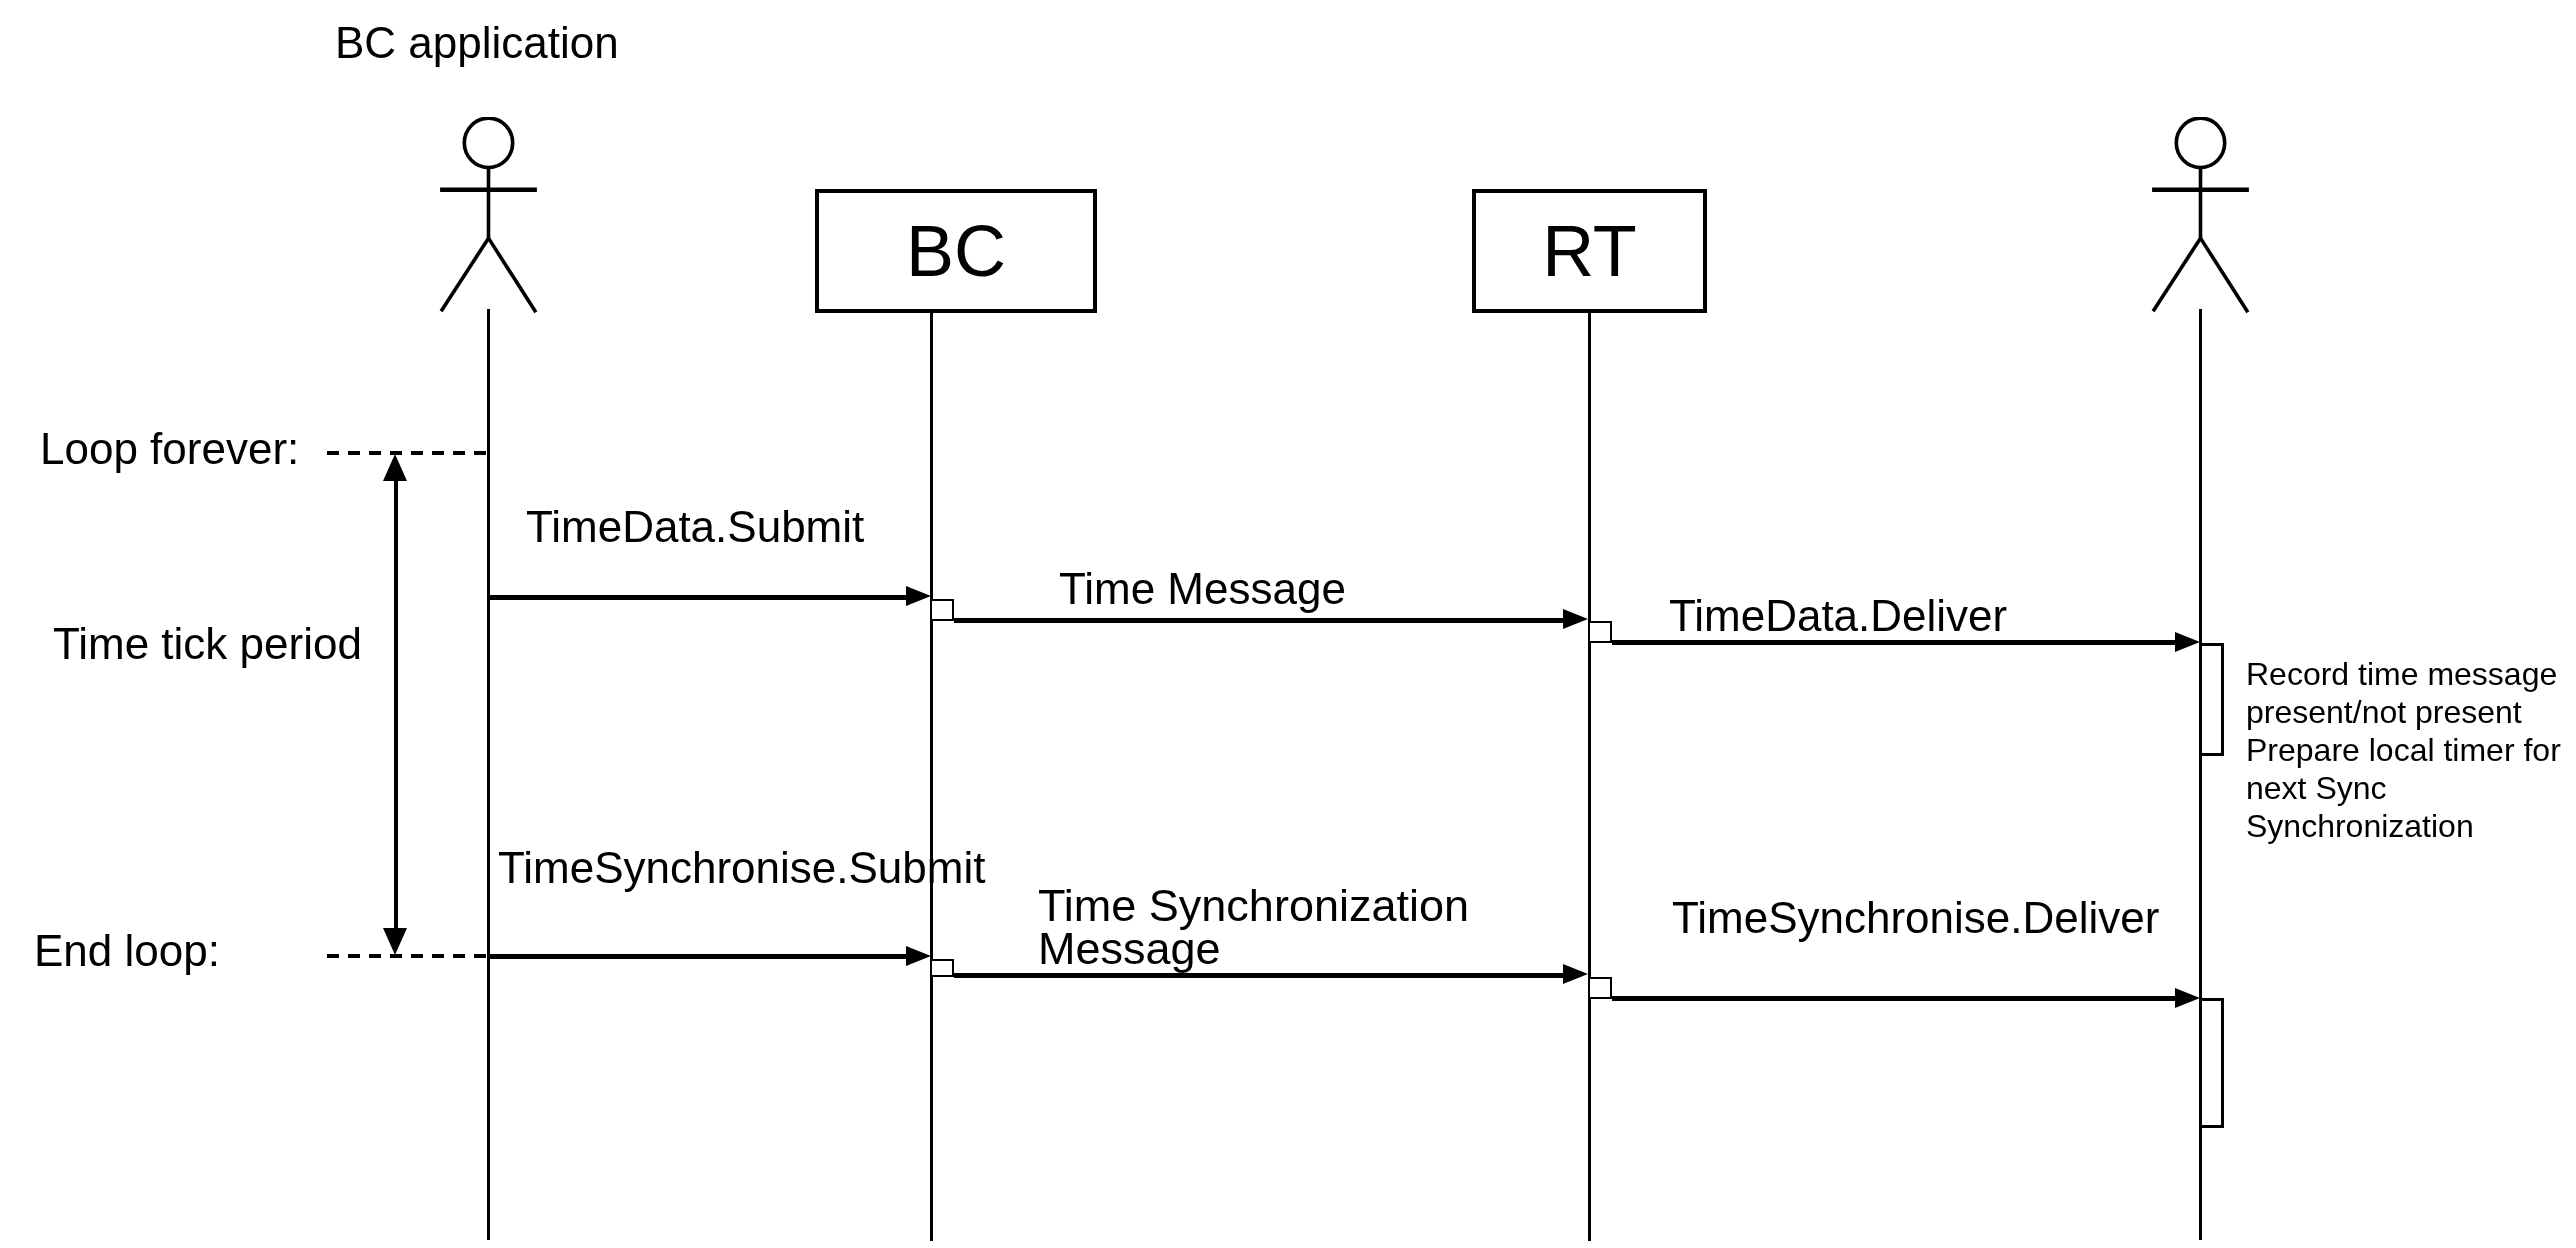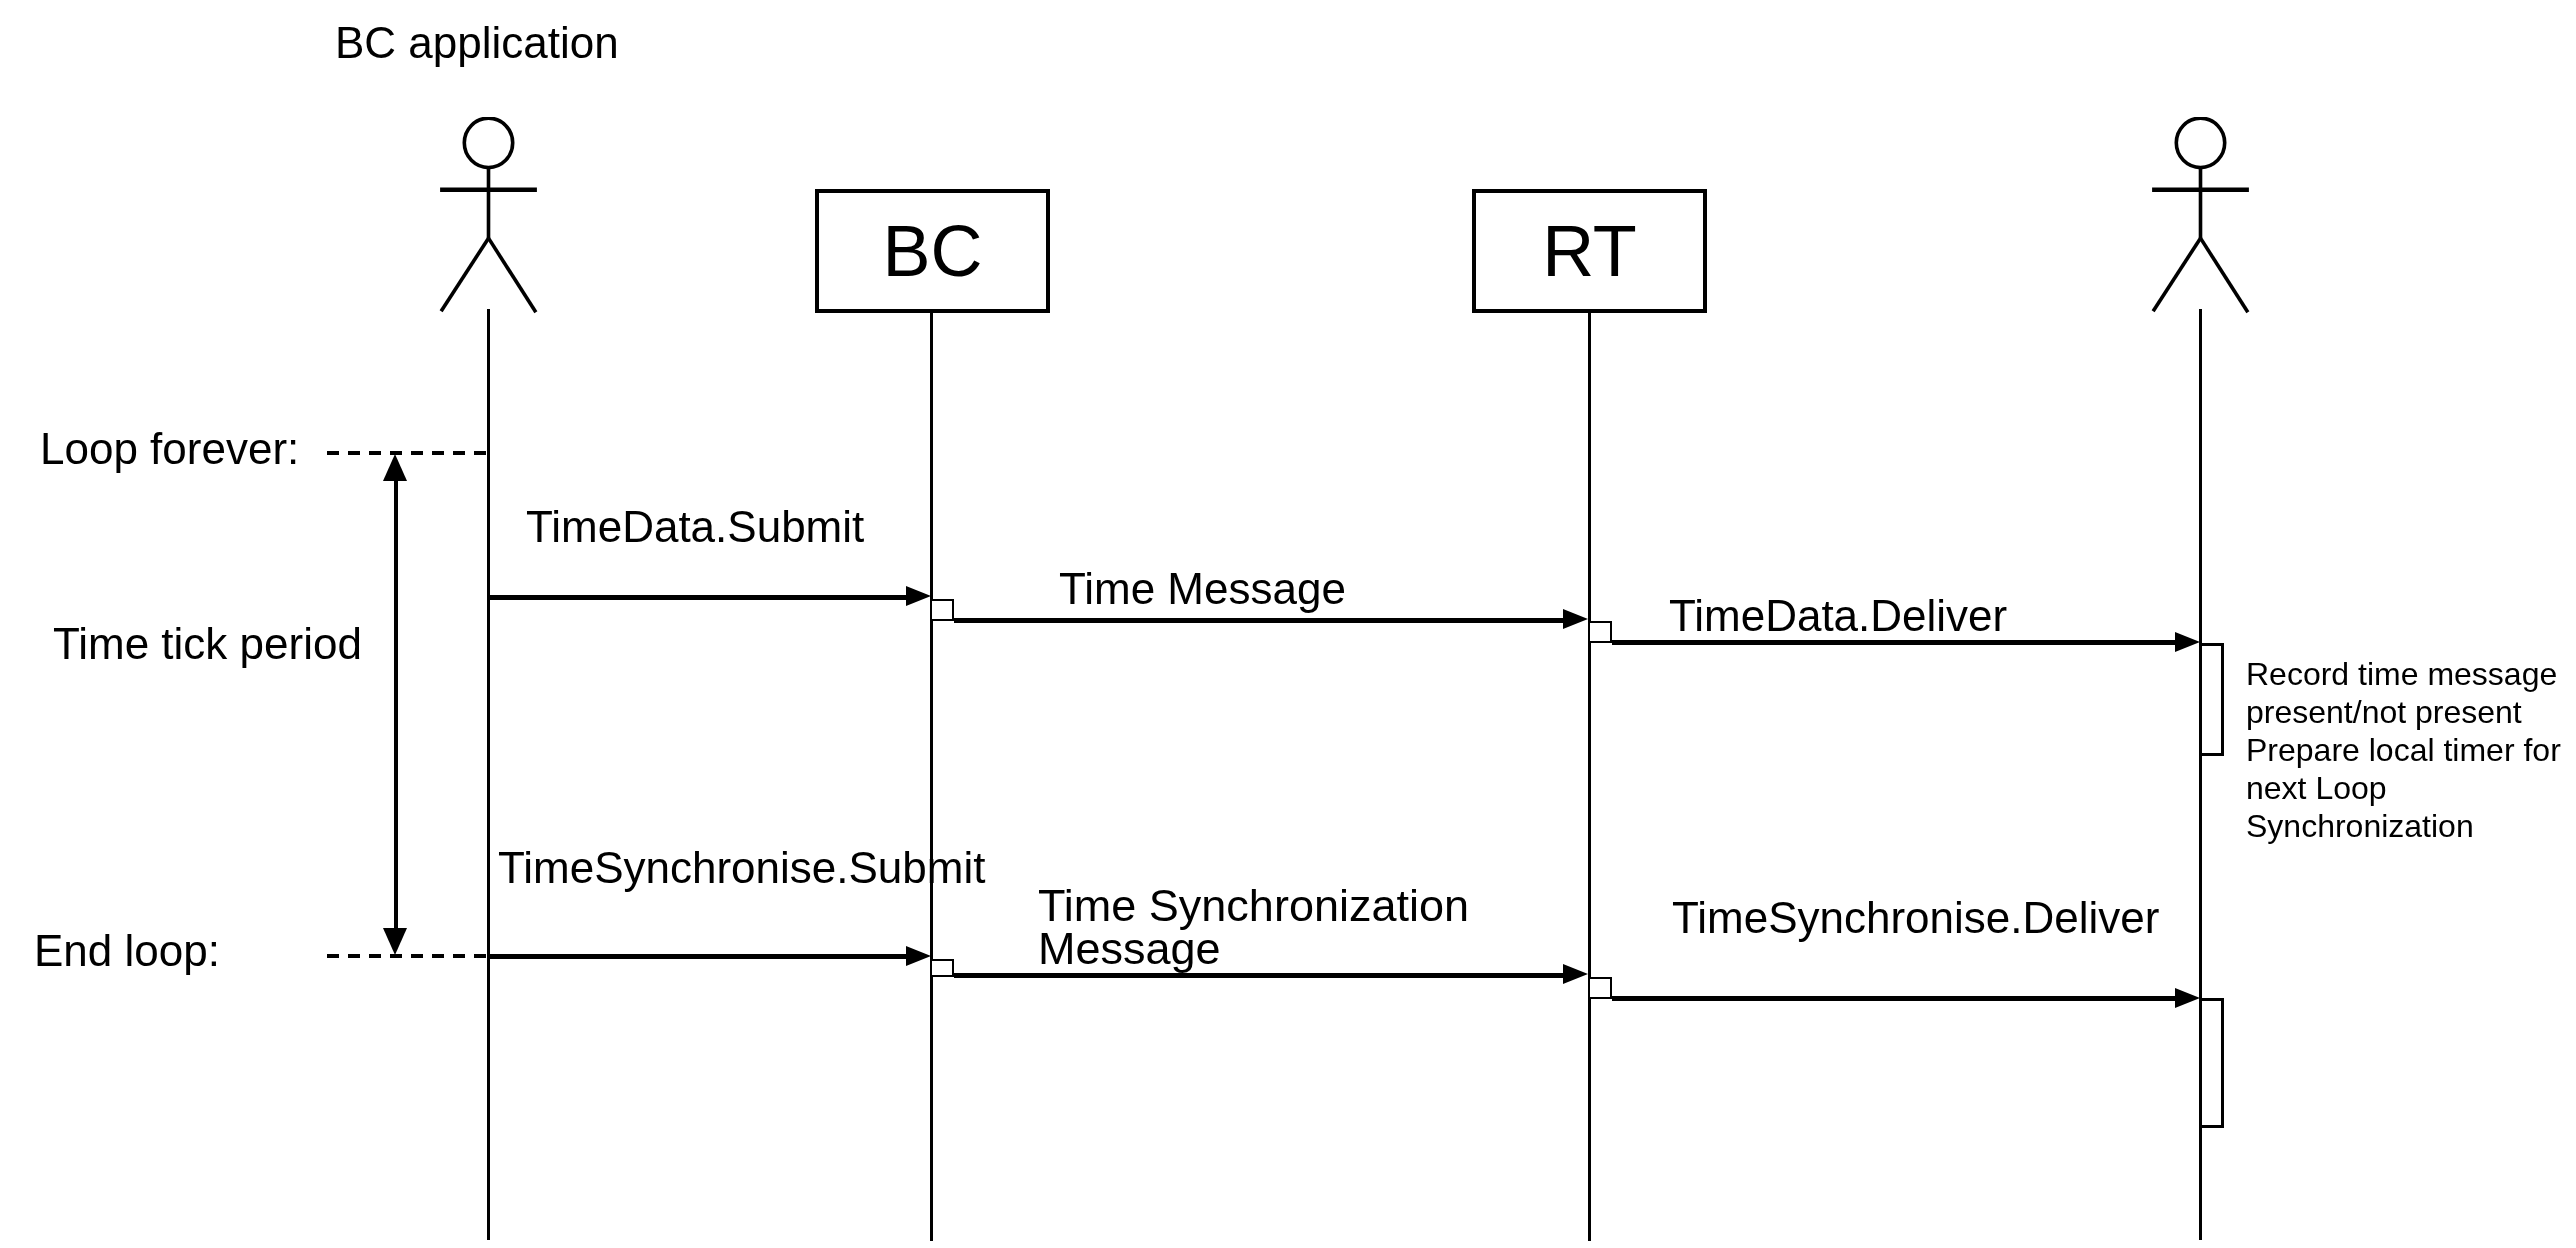--- a/index.html
+++ b/index.html
@@ -110,21 +110,21 @@
     <line x1="100" y1="141" x2="100" y2="235" stroke-width="7"></line>
     <line x1="100" y1="235" x2="8" y2="377" stroke-width="7"></line>
     <line x1="100" y1="235" x2="192" y2="379" stroke-width="7"></line>
   </svg>
 
   <div class="vline" style="left:487px;top:309px;height:931px;"></div>
   <div class="vline" style="left:930px;top:313px;height:928px;"></div>
   <div class="vline" style="left:1588px;top:313px;height:928px;"></div>
   <div class="vline" style="left:2199px;top:309px;height:931px;"></div>
 
-  <div class="box" style="left:815px;top:189px;width:235px;height:124px;">
+  <div class="box" style="left:815px;top:189px;width:282px;height:124px;">
     <span>BC</span>
   </div>
   <div class="box" style="left:1472px;top:189px;width:235px;height:124px;">
     <span>RT</span>
   </div>
 
   <div class="lbl" style="left:40px;top:427px;">Loop forever:</div>
   <div class="dash" style="left:327px;top:451px;width:162px;"></div>
 
   <div class="lbl" style="left:53px;top:622px;">Time tick period</div>
@@ -148,21 +148,21 @@
 
   <div class="lbl" style="left:1669px;top:594px;">TimeData.Deliver</div>
   <div class="hline" style="left:1612px;top:640px;width:564px;"></div>
   <div class="head-right" style="left:2175px;top:632px;"></div>
   <div class="activation" style="left:2199px;top:643px;width:25px;height:113px;"></div>
 
   <div class="note" style="left:2246px;top:655px;">
     <div>Record time message</div>
     <div>present/not present</div>
     <div>Prepare local timer for</div>
-    <div>next Loop</div>
+    <div>next Sync</div>
     <div>Synchronization</div>
   </div>
 
   <div class="lbl" style="left:498px;top:846px;">TimeSynchronise.Submit</div>
   <div class="hline" style="left:489px;top:954px;width:418px;"></div>
   <div class="head-right" style="left:906px;top:946px;"></div>
   <div class="stub" style="left:930px;top:959px;width:24px;height:17.5px;"></div>
 
   <div class="lbl2" style="left:1038px;top:884px;">
     <div>Time Synchronization</div>

